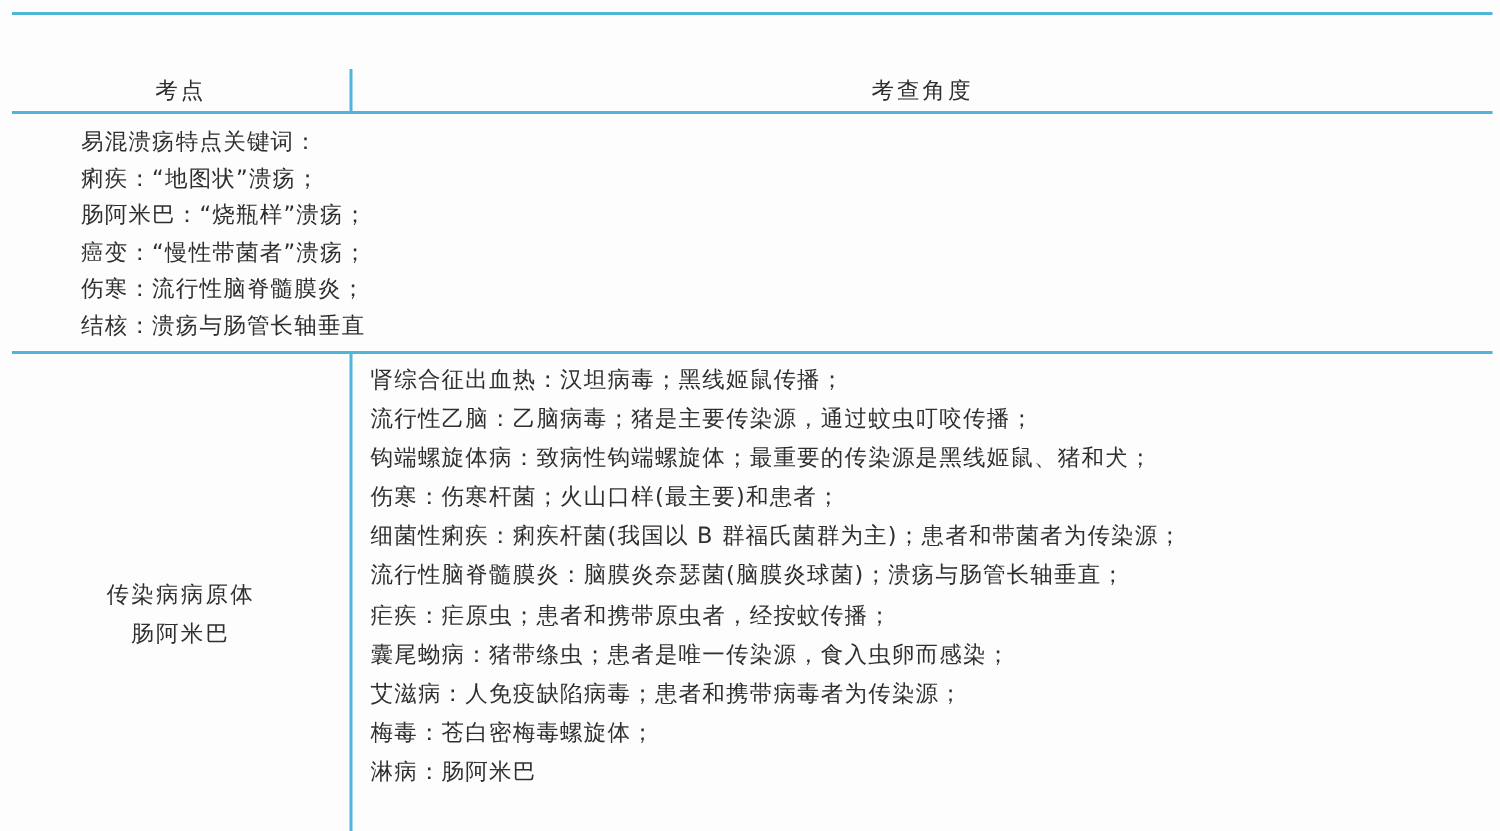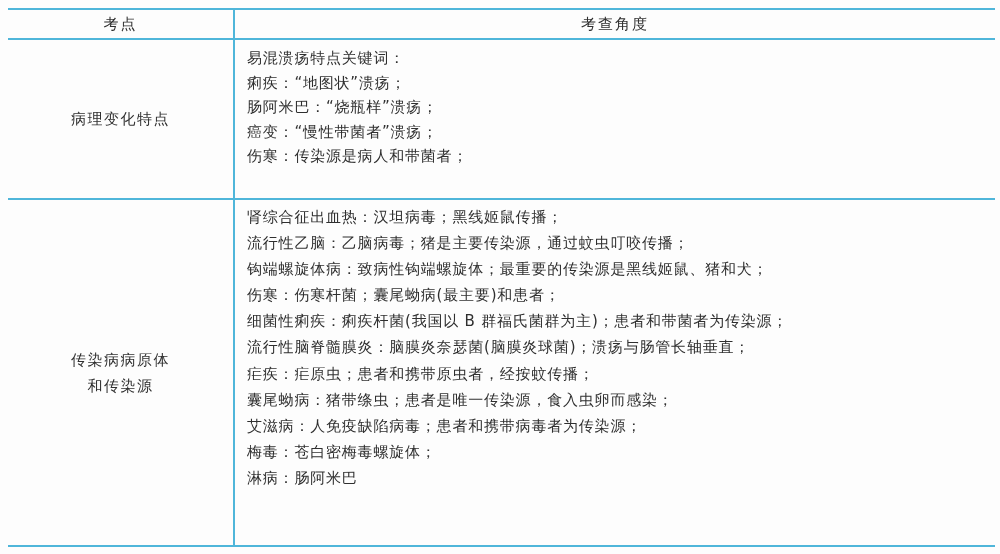--- a/index.html
+++ b/index.html
@@ -27,20 +27,21 @@
     border-bottom: 2px solid #4fb6da;
     box-sizing: border-box;
   }
   .tr {
     display: flex;
     box-sizing: border-box;
   }
   .tr.header-row {
     height: 30px;
     border-bottom: 2px solid #4fb6da;
+    margin-top: 36px;
   }
   .tr.body-row-1 {
     height: 160px;
     border-bottom: 2px solid #4fb6da;
   }
   .tr.body-row-2 {
     height: 345px;
   }
   .td {
     box-sizing: border-box;
@@ -70,62 +71,60 @@
   .topic-text {
     font-size: 15px;
     letter-spacing: 1.5px;
     line-height: 26px;
   }
   .detail-line {
     font-size: 15px;
     letter-spacing: 0.8px;
     white-space: nowrap;
   }
-  .body-row-1 .detail-line { line-height: 24.6px; }
+  .body-row-1 .detail-line { line-height: 24.6px; margin-left: 34px; }
   .body-row-2 .col-detail { padding-top: 4px; }
   .body-row-2 .detail-line { line-height: 26.1px; }
 </style>
 </head>
 <body>
 
 <div class="page">
   <div class="table">
 
     <div class="tr header-row">
       <div class="td col-topic">
         <span>考点</span>
       </div>
       <div class="td col-detail">
         <span>考查角度</span>
       </div>
     </div>
 
     <div class="tr body-row-1">
-      <div class="td col-topic">
-        <div class="topic-text">病理变化特点</div>
-      </div>
       <div class="td col-detail">
         <div class="detail-line">易混溃疡特点关键词：</div>
         <div class="detail-line">痢疾：“地图状”溃疡；</div>
         <div class="detail-line">肠阿米巴：“烧瓶样”溃疡；</div>
         <div class="detail-line">癌变：“慢性带菌者”溃疡；</div>
-        <div class="detail-line">伤寒：传染源是病人和带菌者；</div>
+        <div class="detail-line">伤寒：流行性脑脊髓膜炎；</div>
+        <div class="detail-line">结核：溃疡与肠管长轴垂直</div>
       </div>
     </div>
 
     <div class="tr body-row-2">
       <div class="td col-topic">
         <div class="topic-text">传染病病原体</div>
-        <div class="topic-text">和传染源</div>
+        <div class="topic-text">肠阿米巴</div>
       </div>
       <div class="td col-detail">
         <div class="detail-line">肾综合征出血热：汉坦病毒；黑线姬鼠传播；</div>
         <div class="detail-line">流行性乙脑：乙脑病毒；猪是主要传染源，通过蚊虫叮咬传播；</div>
         <div class="detail-line">钩端螺旋体病：致病性钩端螺旋体；最重要的传染源是黑线姬鼠、猪和犬；</div>
-        <div class="detail-line">伤寒：伤寒杆菌；囊尾蚴病(最主要)和患者；</div>
+        <div class="detail-line">伤寒：伤寒杆菌；火山口样(最主要)和患者；</div>
         <div class="detail-line">细菌性痢疾：痢疾杆菌(我国以 B 群福氏菌群为主)；患者和带菌者为传染源；</div>
         <div class="detail-line">流行性脑脊髓膜炎：脑膜炎奈瑟菌(脑膜炎球菌)；溃疡与肠管长轴垂直；</div>
         <div class="detail-line">疟疾：疟原虫；患者和携带原虫者，经按蚊传播；</div>
         <div class="detail-line">囊尾蚴病：猪带绦虫；患者是唯一传染源，食入虫卵而感染；</div>
         <div class="detail-line">艾滋病：人免疫缺陷病毒；患者和携带病毒者为传染源；</div>
         <div class="detail-line">梅毒：苍白密梅毒螺旋体；</div>
         <div class="detail-line">淋病：肠阿米巴</div>
       </div>
     </div>
 

